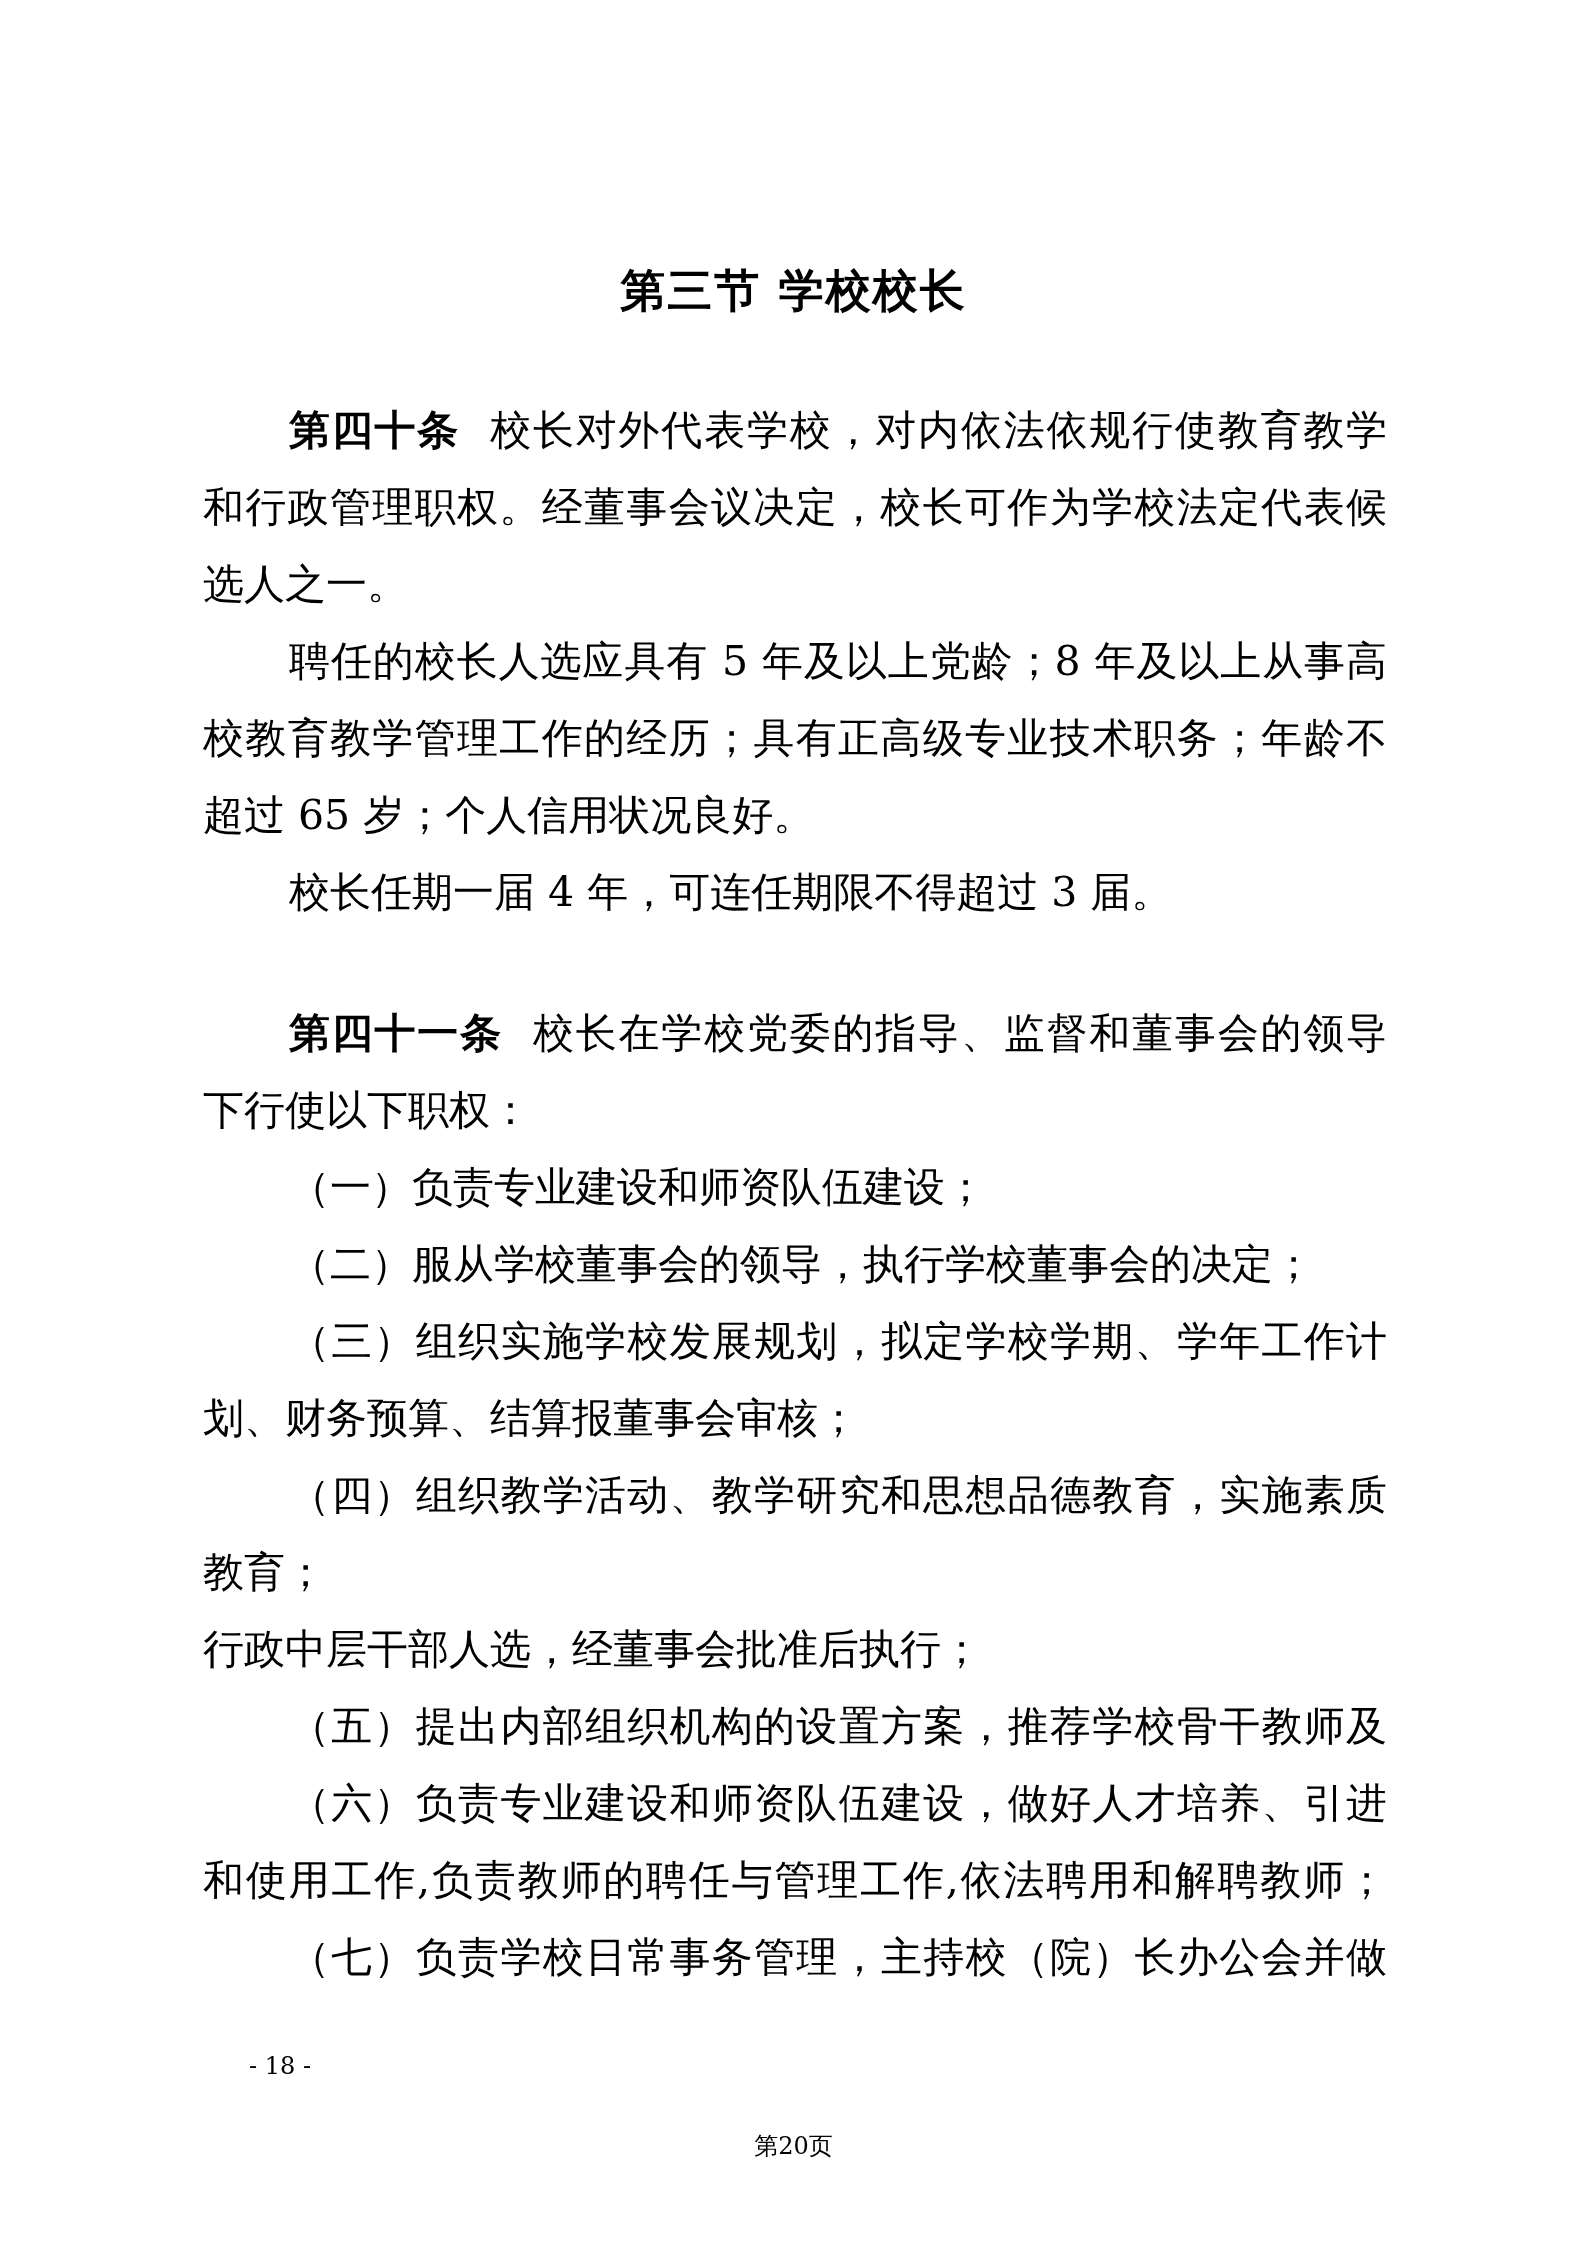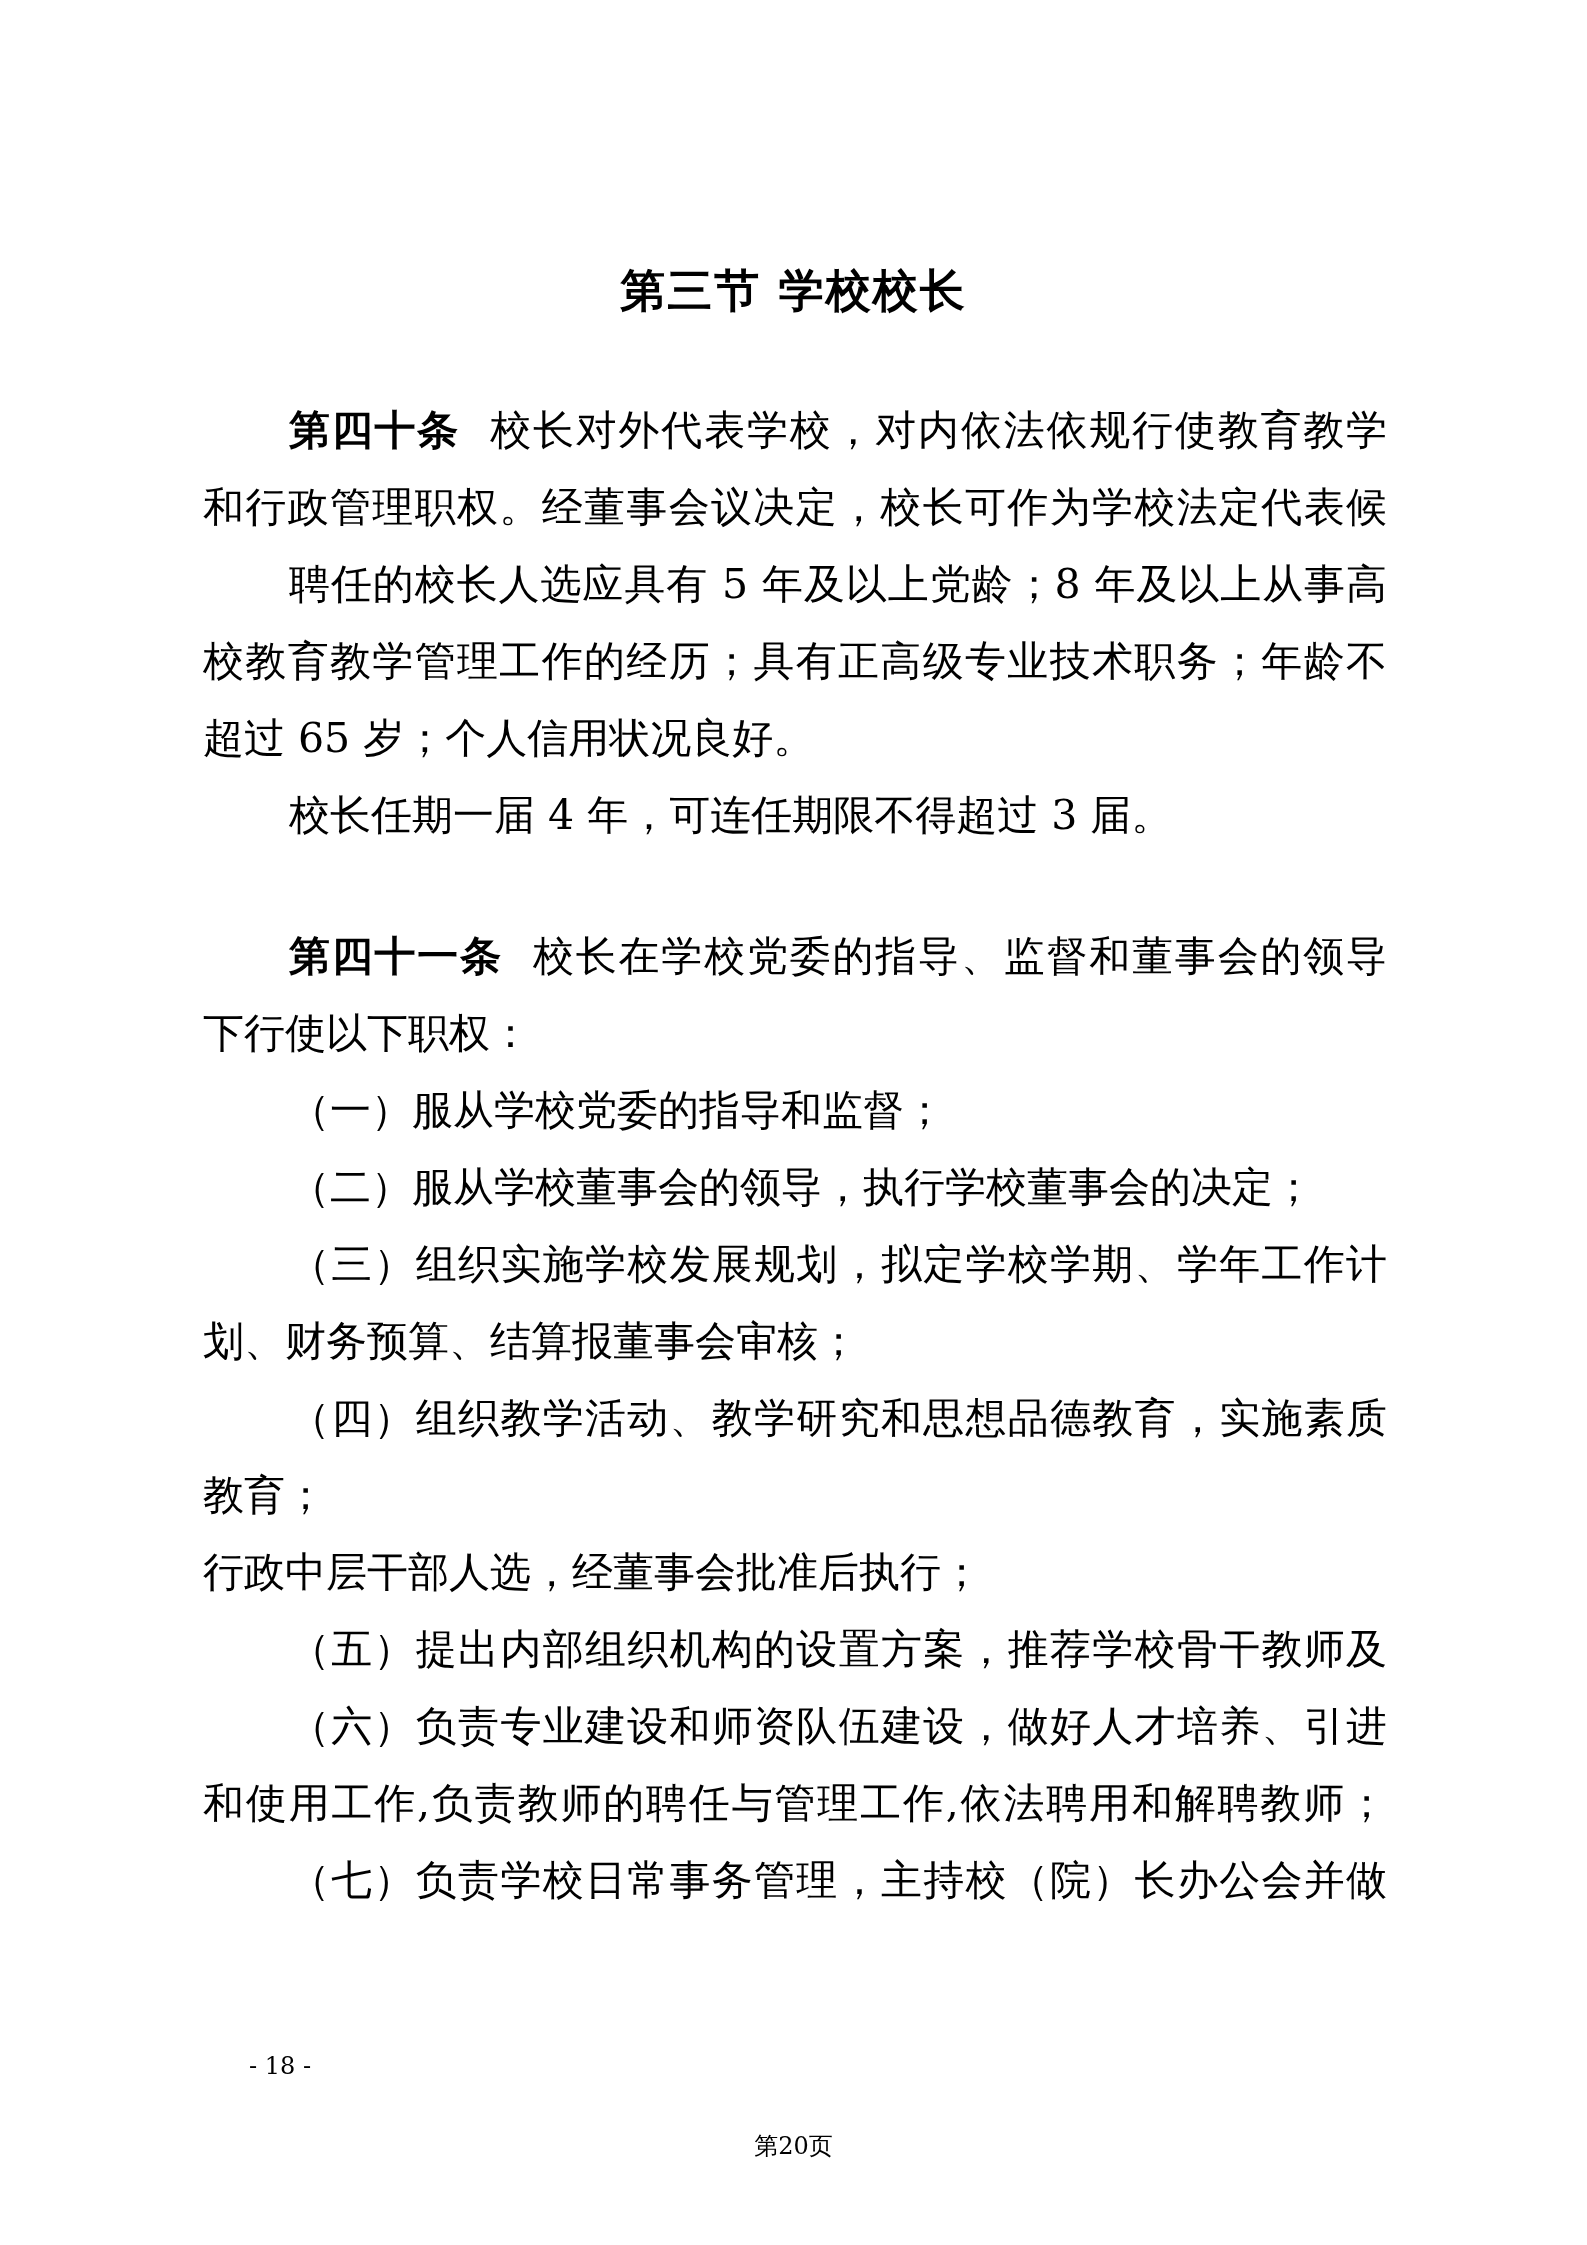--- a/index.html
+++ b/index.html
@@ -73,35 +73,36 @@
 </head>
 <body>
 
 <div class="page">
   <h1 class="section-title">第三节 学校校长</h1>
 
   <div class="doc-body" id="doc-body">
       <div class="para">
         <div class="text-line indent fill"><span class="lead">第四十条</span><span>校长对外代表学校，对内依法依规行使教育教学</span></div>
         <div class="text-line fill"><span>和行政管理职权。经董事会议决定，校长可作为学校法定代表候</span></div>
+        <div class="text-line"><span>选人之一。</span></div>
       </div>
       <div class="para">
         <div class="text-line indent fill"><span>聘任的校长人选应具有 5 年及以上党龄；8 年及以上从事高</span></div>
         <div class="text-line fill"><span>校教育教学管理工作的经历；具有正高级专业技术职务；年龄不</span></div>
         <div class="text-line"><span>超过 65 岁；个人信用状况良好。</span></div>
       </div>
       <div class="para">
         <div class="text-line indent"><span>校长任期一届 4 年，可连任期限不得超过 3 届。</span></div>
       </div>
       <div class="para gap-before">
         <div class="text-line indent fill"><span class="lead">第四十一条</span><span>校长在学校党委的指导、监督和董事会的领导</span></div>
         <div class="text-line"><span>下行使以下职权：</span></div>
       </div>
       <div class="para">
-        <div class="text-line indent"><span>（一）服从学校党委的指导和监督；</span></div>
+        <div class="text-line indent"><span>（一）负责专业建设和师资队伍建设；</span></div>
       </div>
       <div class="para">
         <div class="text-line indent"><span>（二）服从学校董事会的领导，执行学校董事会的决定；</span></div>
       </div>
       <div class="para">
         <div class="text-line indent fill"><span>（三）组织实施学校发展规划，拟定学校学期、学年工作计</span></div>
         <div class="text-line"><span>划、财务预算、结算报董事会审核；</span></div>
       </div>
       <div class="para">
         <div class="text-line indent fill"><span>（四）组织教学活动、教学研究和思想品德教育，实施素质</span></div>

